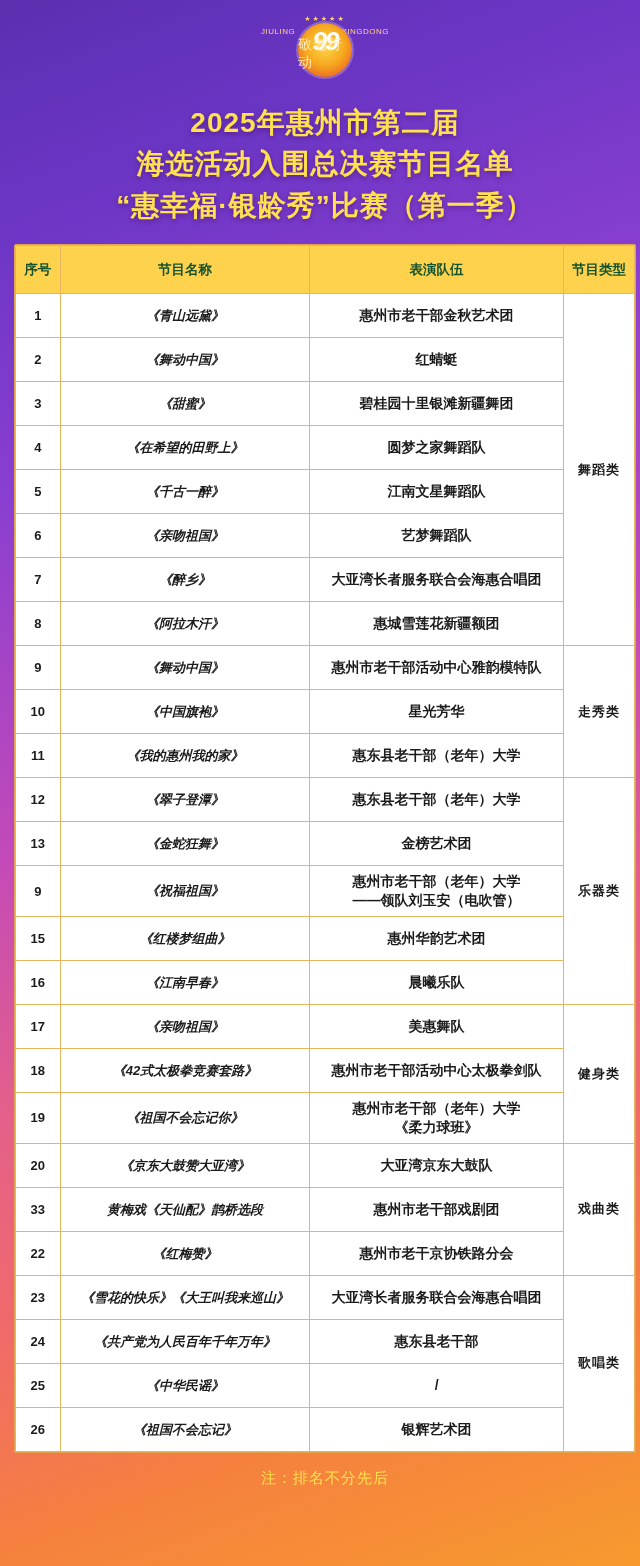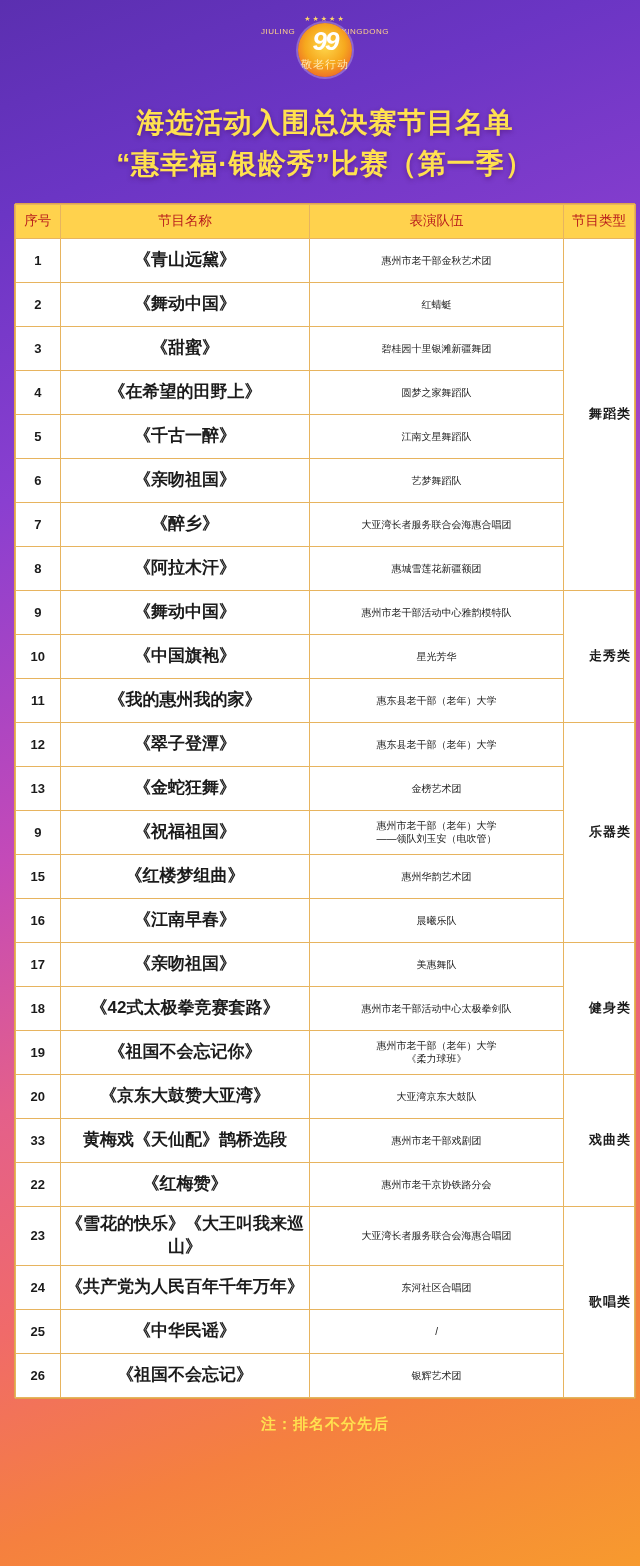--- a/index.html
+++ b/index.html
@@ -51,21 +51,21 @@
     top: 4px; left: 0; right: 0;
     text-align: center;
     font-size: 26px;
     font-weight: bold;
     color: #fff;
     font-style: italic;
     letter-spacing: -2px;
     line-height: 28px;
   }
   .logo .badge-sub {
-    font-size: 11px;
+    font-size: 14px;
     color: #ffe9b0;
     margin-bottom: 5px;
     letter-spacing: 1px;
     position: relative;
     z-index: 2;
   }
   .logo .side-left, .logo .side-right {
     position: absolute;
     top: 16px;
     font-size: 8px;
@@ -110,49 +110,48 @@
   th, td {
     border: 1px solid #e7b45f;
     text-align: center;
     vertical-align: middle;
     font-size: 13px;
     color: #1b1b1b;
     padding: 6px 3px;
   }
   thead th {
     background: #ffd24d;
-    font-weight: normal;
+    font-weight: bold;
     font-size: 13.5px;
-    height: 34px;
-    color: #b91c1c;
+    height: 48px;
+    color: #14532d;
   }
   col.c-no    { width: 44px; }
   col.c-name  { width: 246px; }
   col.c-team  { width: 250px; }
   col.c-type  { width: 70px; }
 
   tbody td.no {
     font-weight: bold;
     font-size: 13px;
   }
-  tbody td.name { font-weight: bold; font-size: 17px; line-height: 1.35; }
-  tbody td.team { font-weight: normal; font-size: 10px; line-height: 1.35; }
+  tbody td.name { font-weight: bold; font-size: 13px; line-height: 1.35; font-style: italic; }
+  tbody td.team { font-weight: bold; font-size: 14px; line-height: 1.35; }
   tbody td.type {
     font-weight: bold;
     font-size: 13px;
     letter-spacing: 1px;
-    text-align: right;
   }
   tbody tr { height: 44px; }
 
   .note {
     text-align: center;
     color: #ffe14f;
     font-size: 15px;
-    font-weight: bold;
+    font-weight: normal;
     padding: 16px 0 8px 0;
     letter-spacing: 1px;
   }
 </style>
 </head>
 <body>
 
 <div class="page">
 
   <div class="logo-wrap">
@@ -160,20 +159,21 @@
       <span class="stars">★★★★★</span>
       <span class="side-left">JIULING</span>
       <span class="side-right">XINGDONG</span>
       <div class="badge">
         <span class="badge-sub">敬老行动</span>
       </div>
     </div>
   </div>
 
   <div class="title">
+    <div>2025年惠州市第二届</div>
     <div>海选活动入围总决赛节目名单</div>
     <div>“惠幸福·银龄秀”比赛（第一季）</div>
   </div>
 
   <div class="table-wrap">
     <table>
       <colgroup>
         <col class="c-no">
           <col class="c-name">
           <col class="c-team">
@@ -305,21 +305,21 @@
           </tr>
           <tr>
             <td class="no">23</td>
             <td class="name">《雪花的快乐》《大王叫我来巡山》</td>
             <td class="team">大亚湾长者服务联合会海惠合唱团</td>
             <td class="type" rowspan="4">歌唱类</td>
           </tr>
           <tr>
             <td class="no">24</td>
             <td class="name">《共产党为人民百年千年万年》</td>
-            <td class="team">东河社区合唱团</td>
+            <td class="team">惠东县老干部</td>
           </tr>
           <tr>
             <td class="no">25</td>
             <td class="name">《中华民谣》</td>
             <td class="team">/</td>
           </tr>
           <tr>
             <td class="no">26</td>
             <td class="name">《祖国不会忘记》</td>
             <td class="team">银辉艺术团</td>

